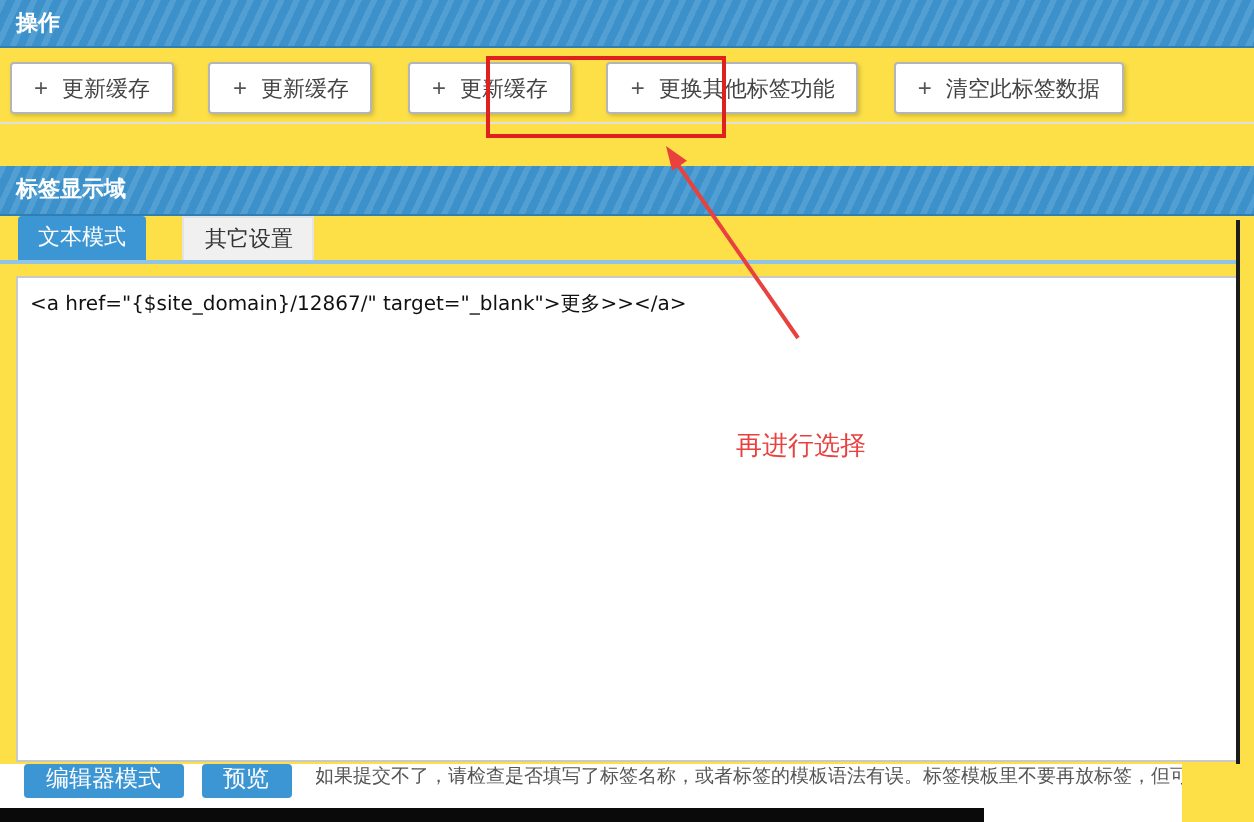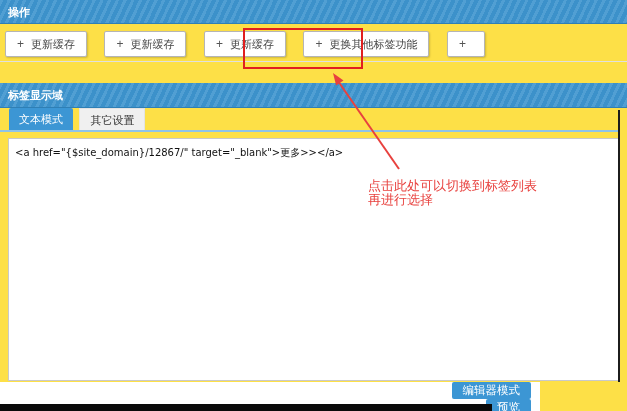--- a/index.html
+++ b/index.html
@@ -32,46 +32,46 @@
     box-shadow:1px 1px 2px rgba(0,0,0,0.18);
     font-size:11px;color:#444;cursor:pointer;box-sizing:border-box;}
   .plus{margin-right:7px;color:#555;font-size:12px;line-height:1;}
 
   
   #tabs{position:absolute;top:108px;left:0;width:620px;height:24px;
     border-bottom:2px solid #8fc3e8;box-sizing:border-box;padding-left:9px;}
   .tab{display:inline-block;height:22px;line-height:22px;padding:0 10px;
     font-size:11px;vertical-align:bottom;cursor:pointer;}
   .tab.active{background:#3c96d4;color:#fff;border-radius:2px 2px 0 0;}
-  .tab.inactive{background:#f0f0f0;color:#333;margin-left:2px;
+  .tab.inactive{background:#f0f0f0;color:#333;margin-left:14px;
     border:1px solid #e3e3e3;border-bottom:none;box-sizing:border-box;}
 
   
   #editor{position:absolute;left:8px;top:138px;width:611px;height:243px;
     box-sizing:border-box;border:1px solid #c9c9c9;background:#fff;
     resize:none;outline:none;overflow:hidden;
     font-family:"DejaVu Sans","Liberation Sans",sans-serif;
     font-size:10px;color:#111;padding:6px 6px;line-height:1.5;}
 
   
   #right-edge-line{position:absolute;left:618px;top:110px;width:2px;height:272px;
     background:#1c1c1c;}
 
   
   #highlight-box{position:absolute;left:243px;top:28px;width:116px;height:37px;
     border:2px solid #e01f1f;background:transparent;z-index:5;}
   .red-note{position:absolute;left:368px;color:#e8413e;font-size:13px;z-index:5;}
   #note-line1{top:177px;}
-  #note-line2{top:191px;}
+  #note-line2{top:214px;}
   #arrow-svg{position:absolute;left:0;top:0;z-index:4;pointer-events:none;}
 
   
-  #footer{position:absolute;left:0;top:382px;width:540px;height:29px;
-    background:#fff;display:flex;align-items:flex-end;
-    box-sizing:border-box;padding-left:12px;overflow:hidden;flex-direction:column;}
+  #footer{position:absolute;left:0;top:382px;width:591px;height:29px;
+    background:#fff;display:flex;align-items:flex-start;
+    box-sizing:border-box;padding-left:12px;overflow:hidden;}
   .ft-btn{flex:0 0 auto;height:17px;line-height:17px;padding:0 11px;
     background:#3c96d4;color:#fff;font-size:11.5px;border:none;
     border-radius:2px;margin-right:9px;cursor:pointer;}
   #footer-help{flex:1 1 auto;font-size:9.5px;color:#555;
     white-space:nowrap;overflow:hidden;margin-left:3px;}
 
   #bottom-edge{position:absolute;left:0;top:404px;width:492px;height:7px;
     background:#0a0a0a;z-index:10;}
 </style>
 </head>
@@ -95,20 +95,21 @@
     <span class="tb-btn">
       <span class="plus">+</span>
       <span>更新缓存</span>
     </span>
     <span class="tb-btn">
       <span class="plus">+</span>
       <span>更换其他标签功能</span>
     </span>
     <span class="tb-btn">
       <span class="plus">+</span>
+      <span>清空此标签数据</span>
     </span>
   </div>
 
   <div id="bar-display" class="blue-bar">
     <span>标签显示域</span>
   </div>
 
   <div id="tabs">
     <span class="tab active">文本模式</span>
     <span class="tab inactive">其它设置</span>
@@ -116,21 +117,20 @@
 
   <textarea id="editor" spellcheck="false" style="">&lt;a href="{$site_domain}/12867/" target="_blank"&gt;更多&gt;&gt;&lt;/a&gt;</textarea>
 
   <div id="right-edge-line"></div>
 
   <div id="highlight-box"></div>
   <svg id="arrow-svg" width="627" height="411" viewBox="0 0 627 411">
     <line x1="399" y1="169" x2="338" y2="81" stroke="#e8413e" stroke-width="2"></line>
     <polygon points="333,73 343.5,80.4 336.1,85.4" fill="#e8413e"></polygon>
   </svg>
-  <div id="note-line1" class="red-note">点击此处可以切换到标签列表</div>
   <div id="note-line2" class="red-note">再进行选择</div>
 
   <div id="footer">
     <button class="ft-btn">编辑器模式</button>
     <button class="ft-btn">预览</button>
     <span id="footer-help">如果提交不了，请检查是否填写了标签名称，或者标签的模板语法有误。标签模板里不要再放标签，但可以放变量标签</span>
   </div>
 
   <div id="bottom-edge"></div>
 

